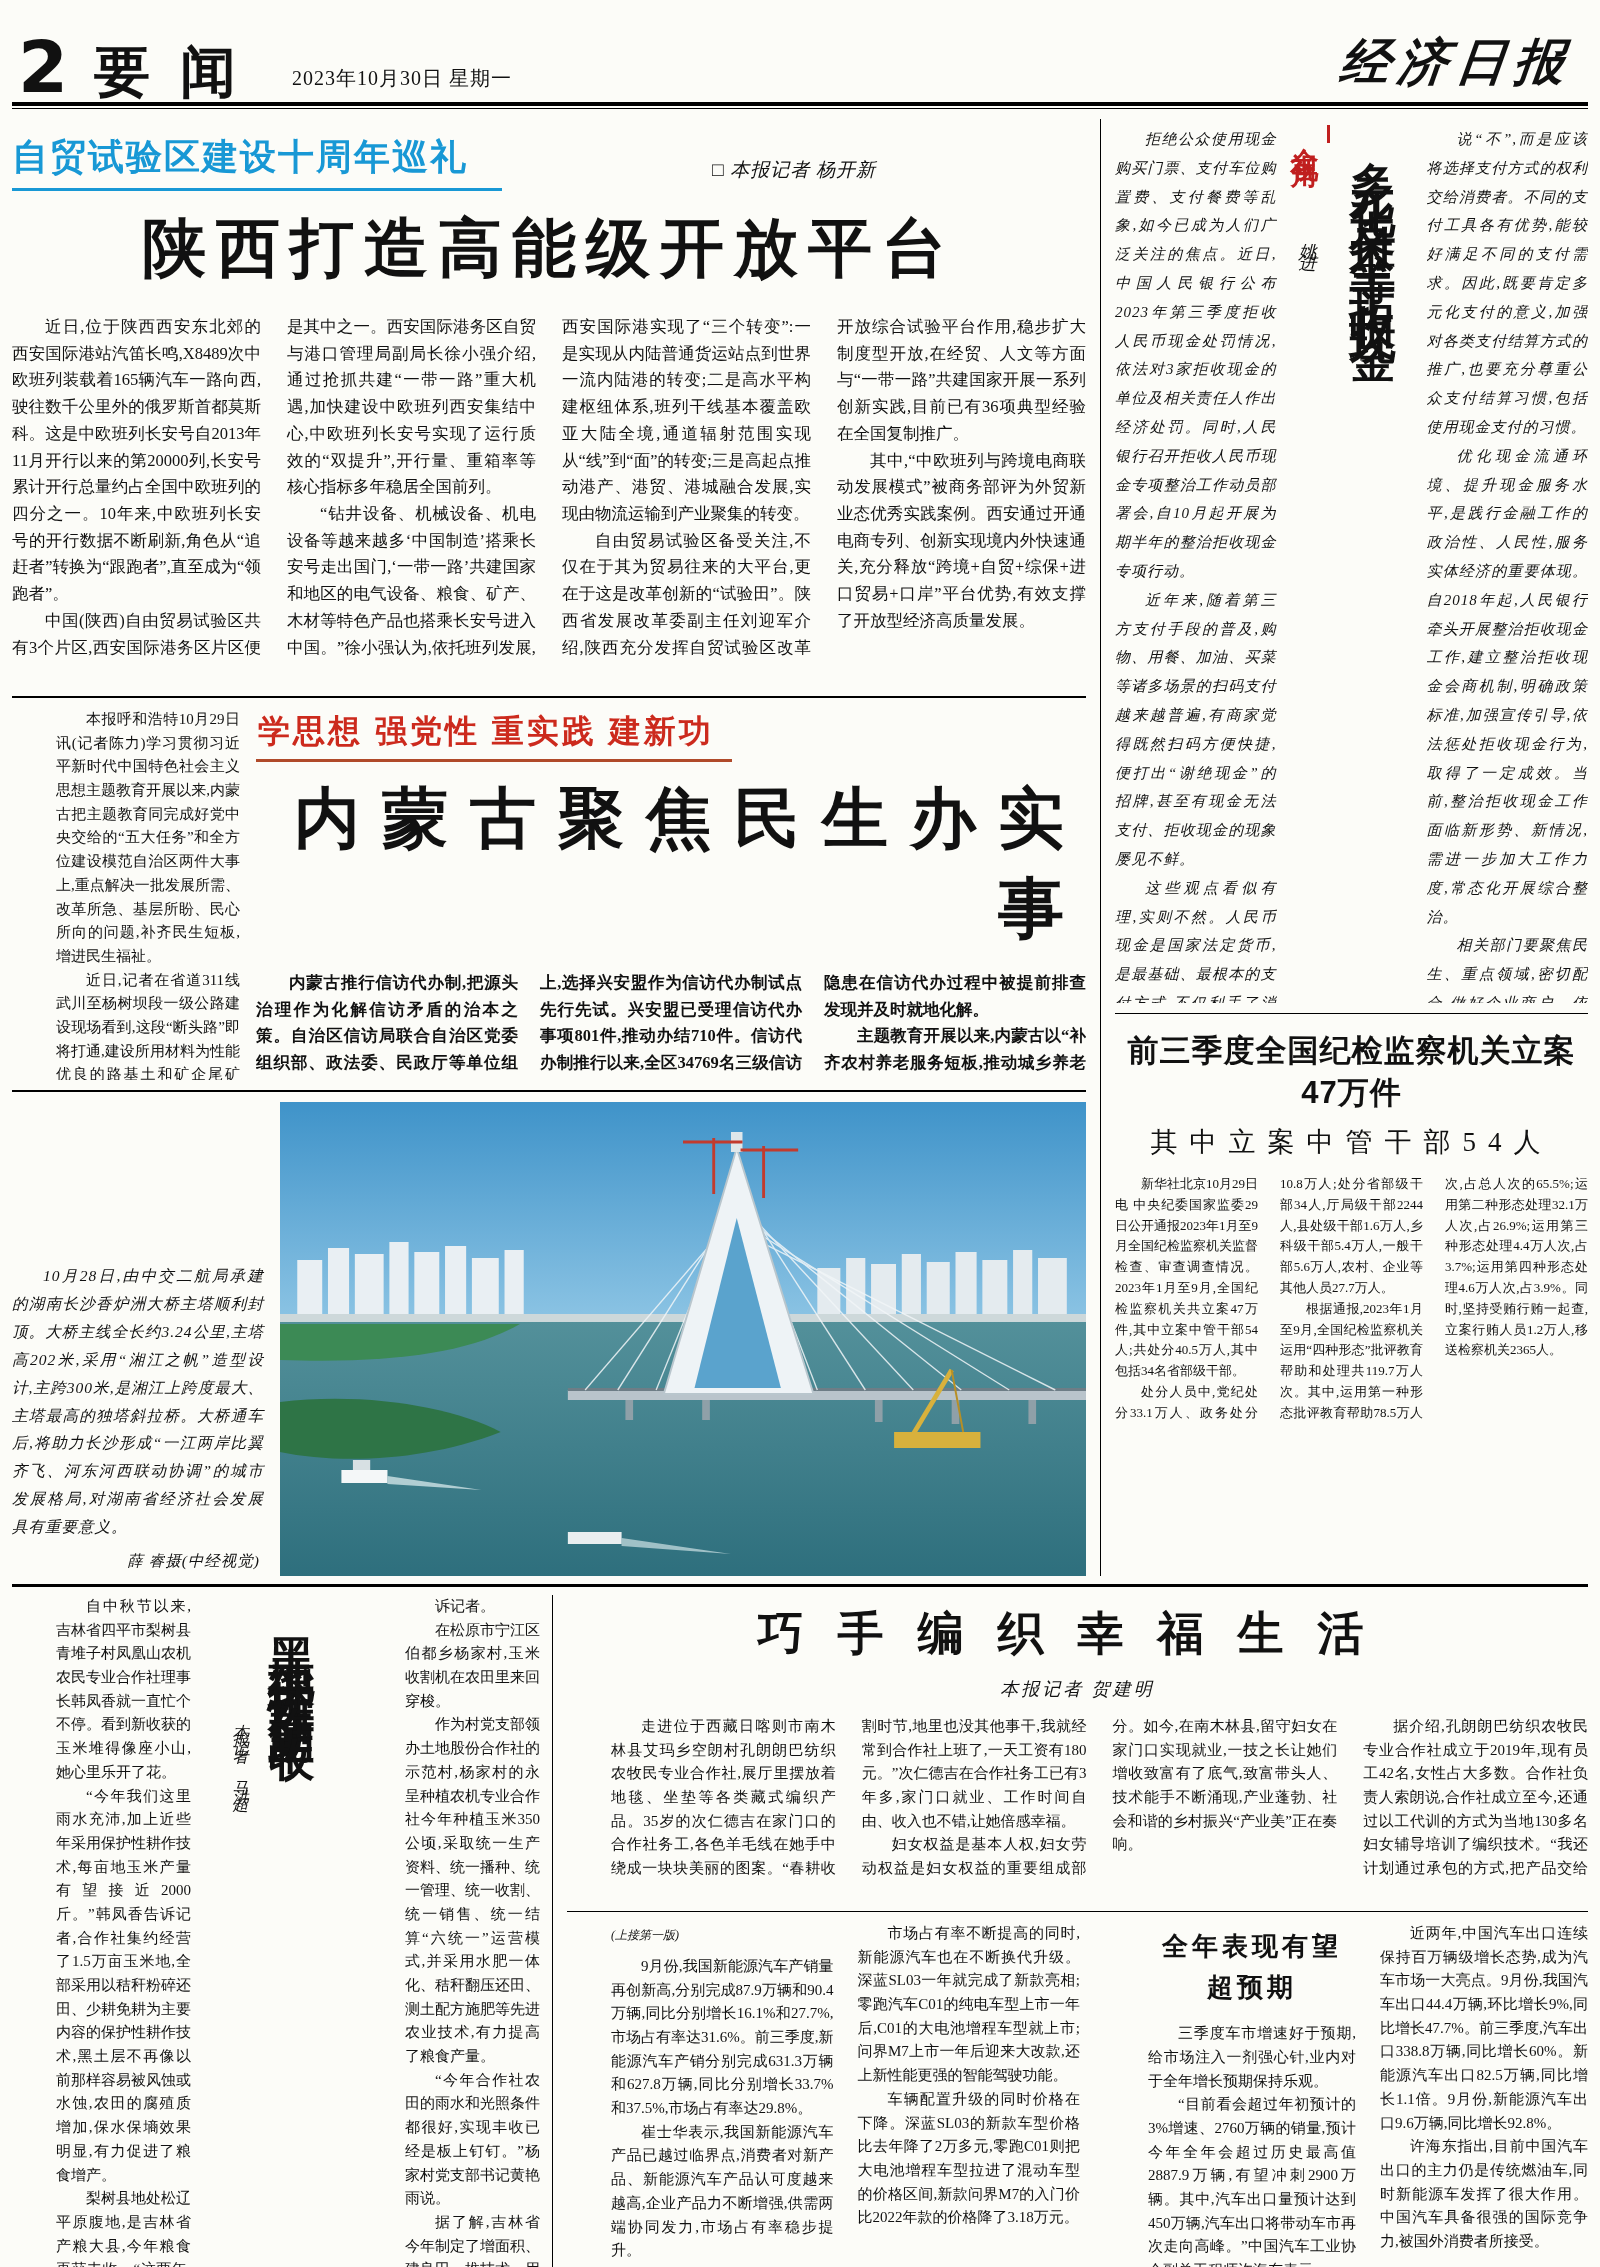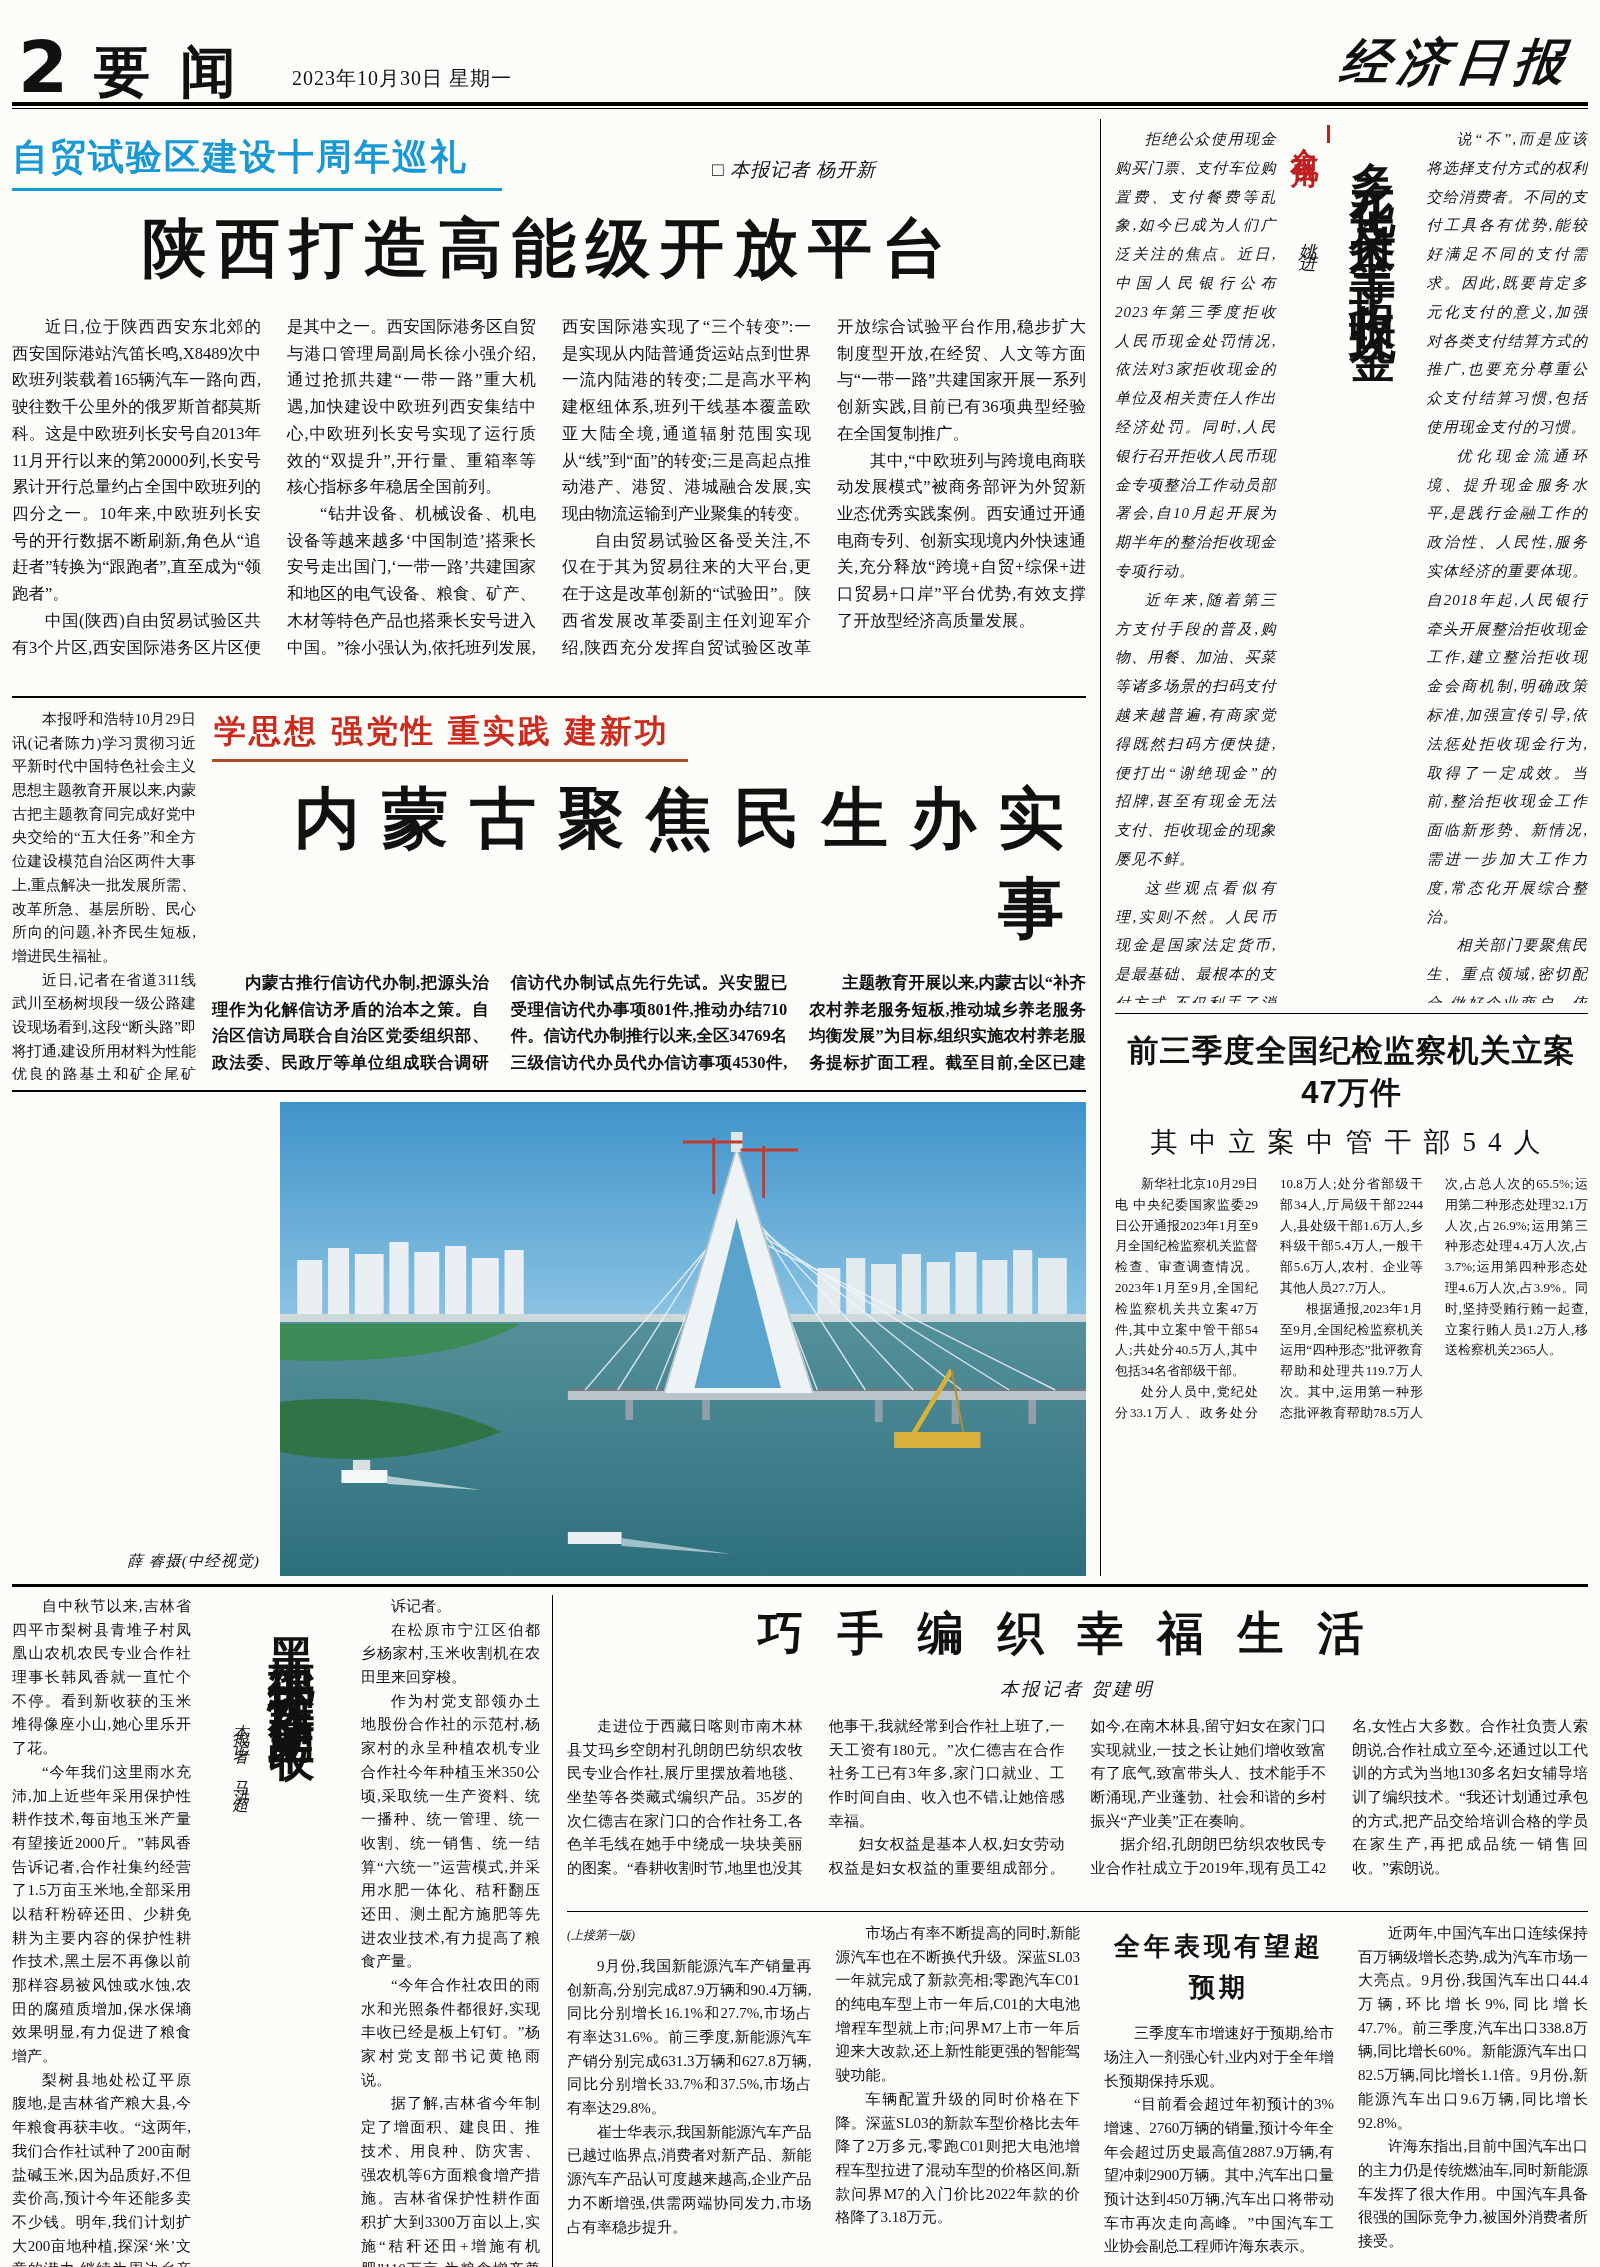--- a/index.html
+++ b/index.html
@@ -18,21 +18,21 @@
   .pagedate { font-size:20px; padding-bottom:8px; letter-spacing:1px; }
   .brand { font-style:italic; font-weight:700; font-size:50px; letter-spacing:8px; transform:skewX(-6deg); padding:0 10px 4px 0; }
   .double-rule { border-top:4px solid #000; border-bottom:1px solid #000; height:7px; margin:2px 0 10px 0; }
   .hrule { border-top:2px solid #000; margin:10px 0; }
   .hrule.thin { border-top:1px solid #000; }
   .hrule.thick { border-top:3px solid #000; margin:8px 0; }
 
   
   .body p, .body-sm p, .body-xs p { text-indent:2em; text-align:justify; }
   .body { font-size:16.5px; line-height:1.62; }
-  .body-sm { font-size:15px; line-height:1.58; }
+  .body-sm { font-size:15px; line-height:1.58;margin-left:44px; }
   .body-xs { font-size:13px; line-height:1.6; }
   .kaiti { font-style:italic; letter-spacing:1px; }
   .cols4 { column-count:4; column-gap:26px; overflow:hidden; }
   .cols3 { column-count:3; column-gap:22px; overflow:hidden; }
   .cols2 { column-count:2; column-gap:24px; overflow:hidden; }
 
   
   .mainrow { display:flex; }
   .leftmain { width:1088px; padding-right:14px; }
   .rightrail { flex:1; border-left:1px solid #000; padding-left:14px; }
@@ -144,20 +144,21 @@
               <p>内蒙古推行信访代办制,把源头治理作为化解信访矛盾的治本之策。自治区信访局联合自治区党委组织部、政法委、民政厅等单位组成联合调研组,深入部分人口多、面积大、信访任务较重的乡镇街道、村社区开展解剖式调研。在此基础上,选择兴安盟作为信访代办制试点先行先试。兴安盟已受理信访代办事项801件,推动办结710件。信访代办制推行以来,全区34769名三级信访代办员代办信访事项4530件,已推动办结3232件,一大批矛盾纠纷和信访隐患在信访代办过程中被提前排查发现并及时就地化解。</p>
               <p>主题教育开展以来,内蒙古以“补齐农村养老服务短板,推动城乡养老服务均衡发展”为目标,组织实施农村养老服务提标扩面工程。截至目前,全区已建成乡镇养老服务中心34个,乡镇养老服务设施覆盖率由2022年底的17%提高到当前的20.2%。</p>
             </div>
         </div>
       </section>
 
       <div class="hrule"></div>
 
       <section class="photo-band">
         <div class="caption-block">
+          <p class="caption kaiti">10月28日,由中交二航局承建的湖南长沙香炉洲大桥主塔顺利封顶。大桥主线全长约3.24公里,主塔高202米,采用“湘江之帆”造型设计,主跨300米,是湘江上跨度最大、主塔最高的独塔斜拉桥。大桥通车后,将助力长沙形成“一江两岸比翼齐飞、河东河西联动协调”的城市发展格局,对湖南省经济社会发展具有重要意义。</p>
           <p class="credit kaiti">薛 睿摄(中经视觉)</p>
         </div>
         <div class="photo">
           <svg viewBox="0 0 840 474" preserveAspectRatio="none">
             <defs>
               <linearGradient id="sky" x1="0" y1="0" x2="0" y2="1">
                 <stop offset="0" stop-color="#3f93c9"></stop>
                   <stop offset="1" stop-color="#8cc4e4"></stop>
               </linearGradient>
               <linearGradient id="water" x1="0" y1="0" x2="0" y2="1">

